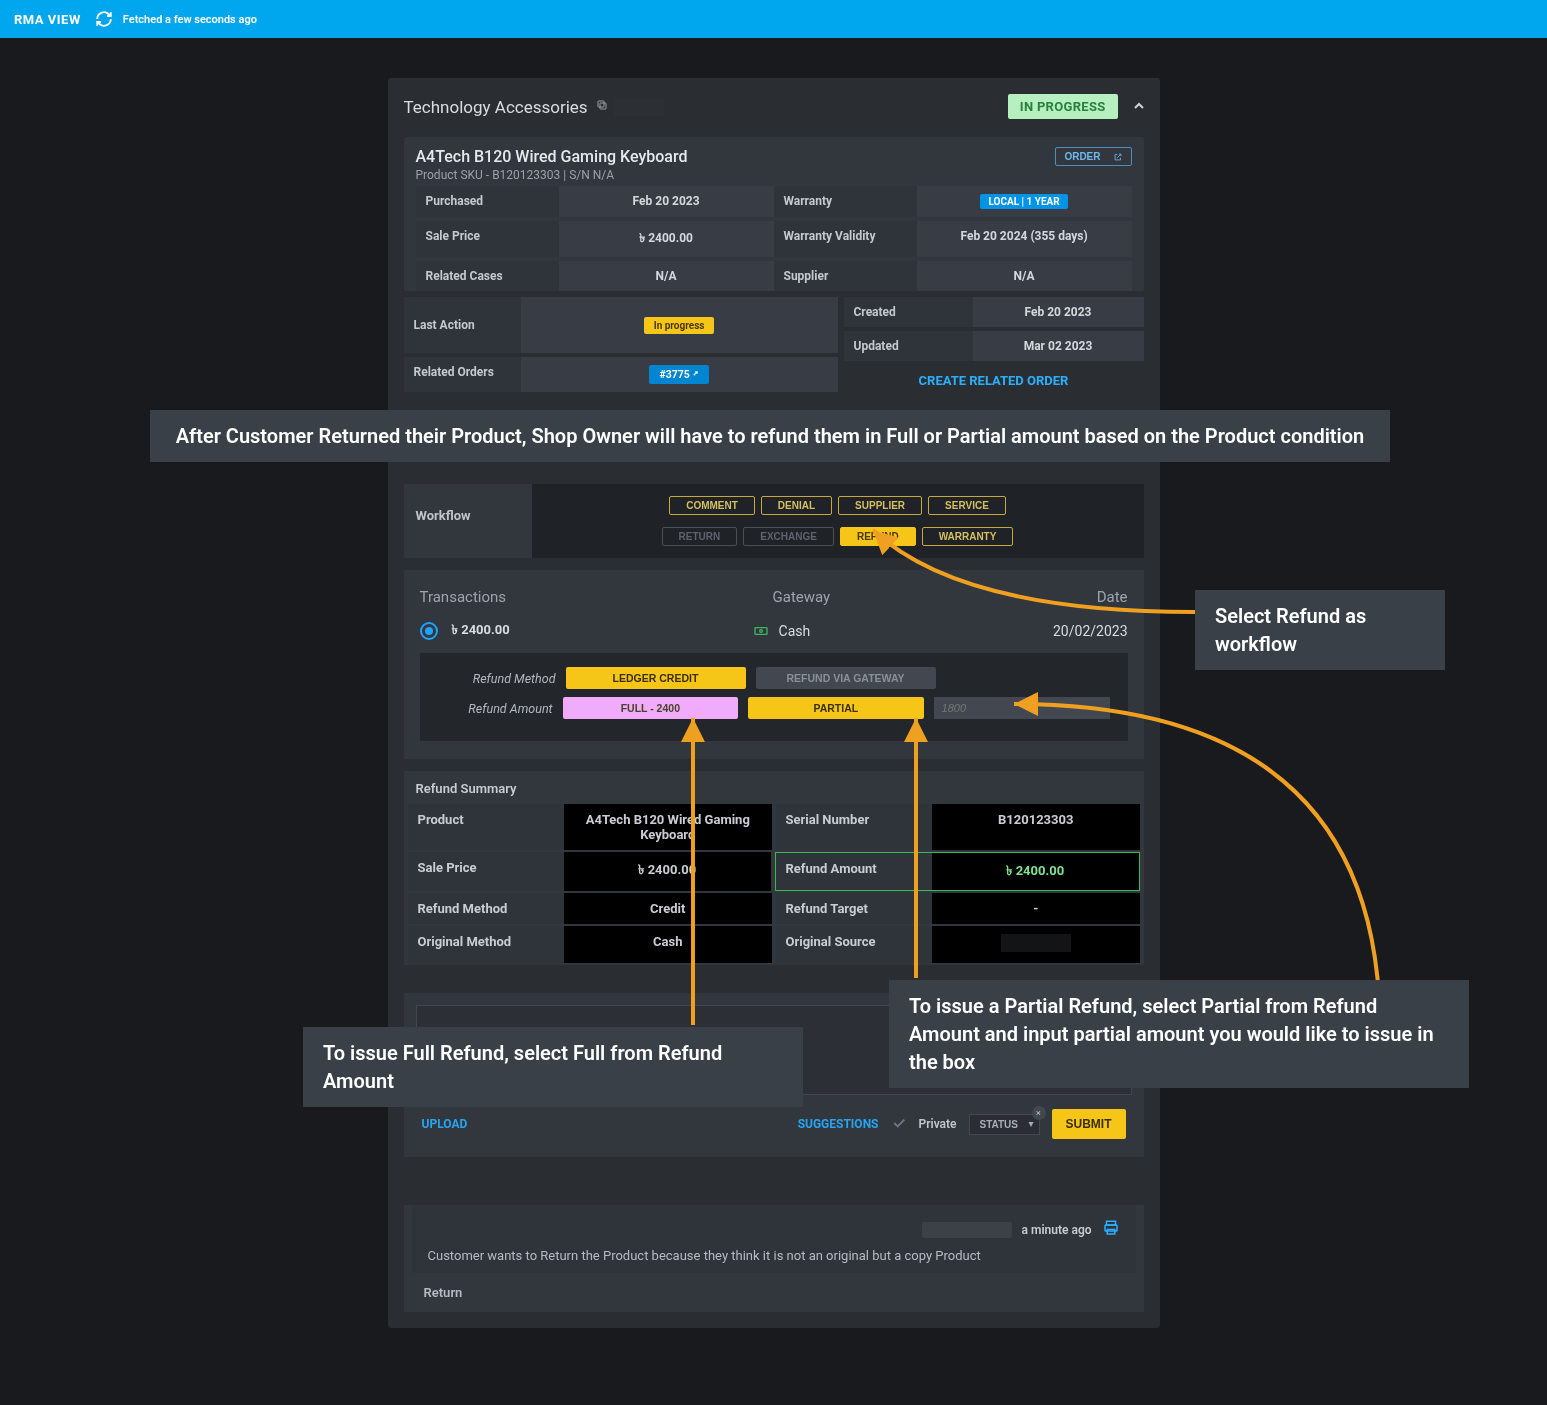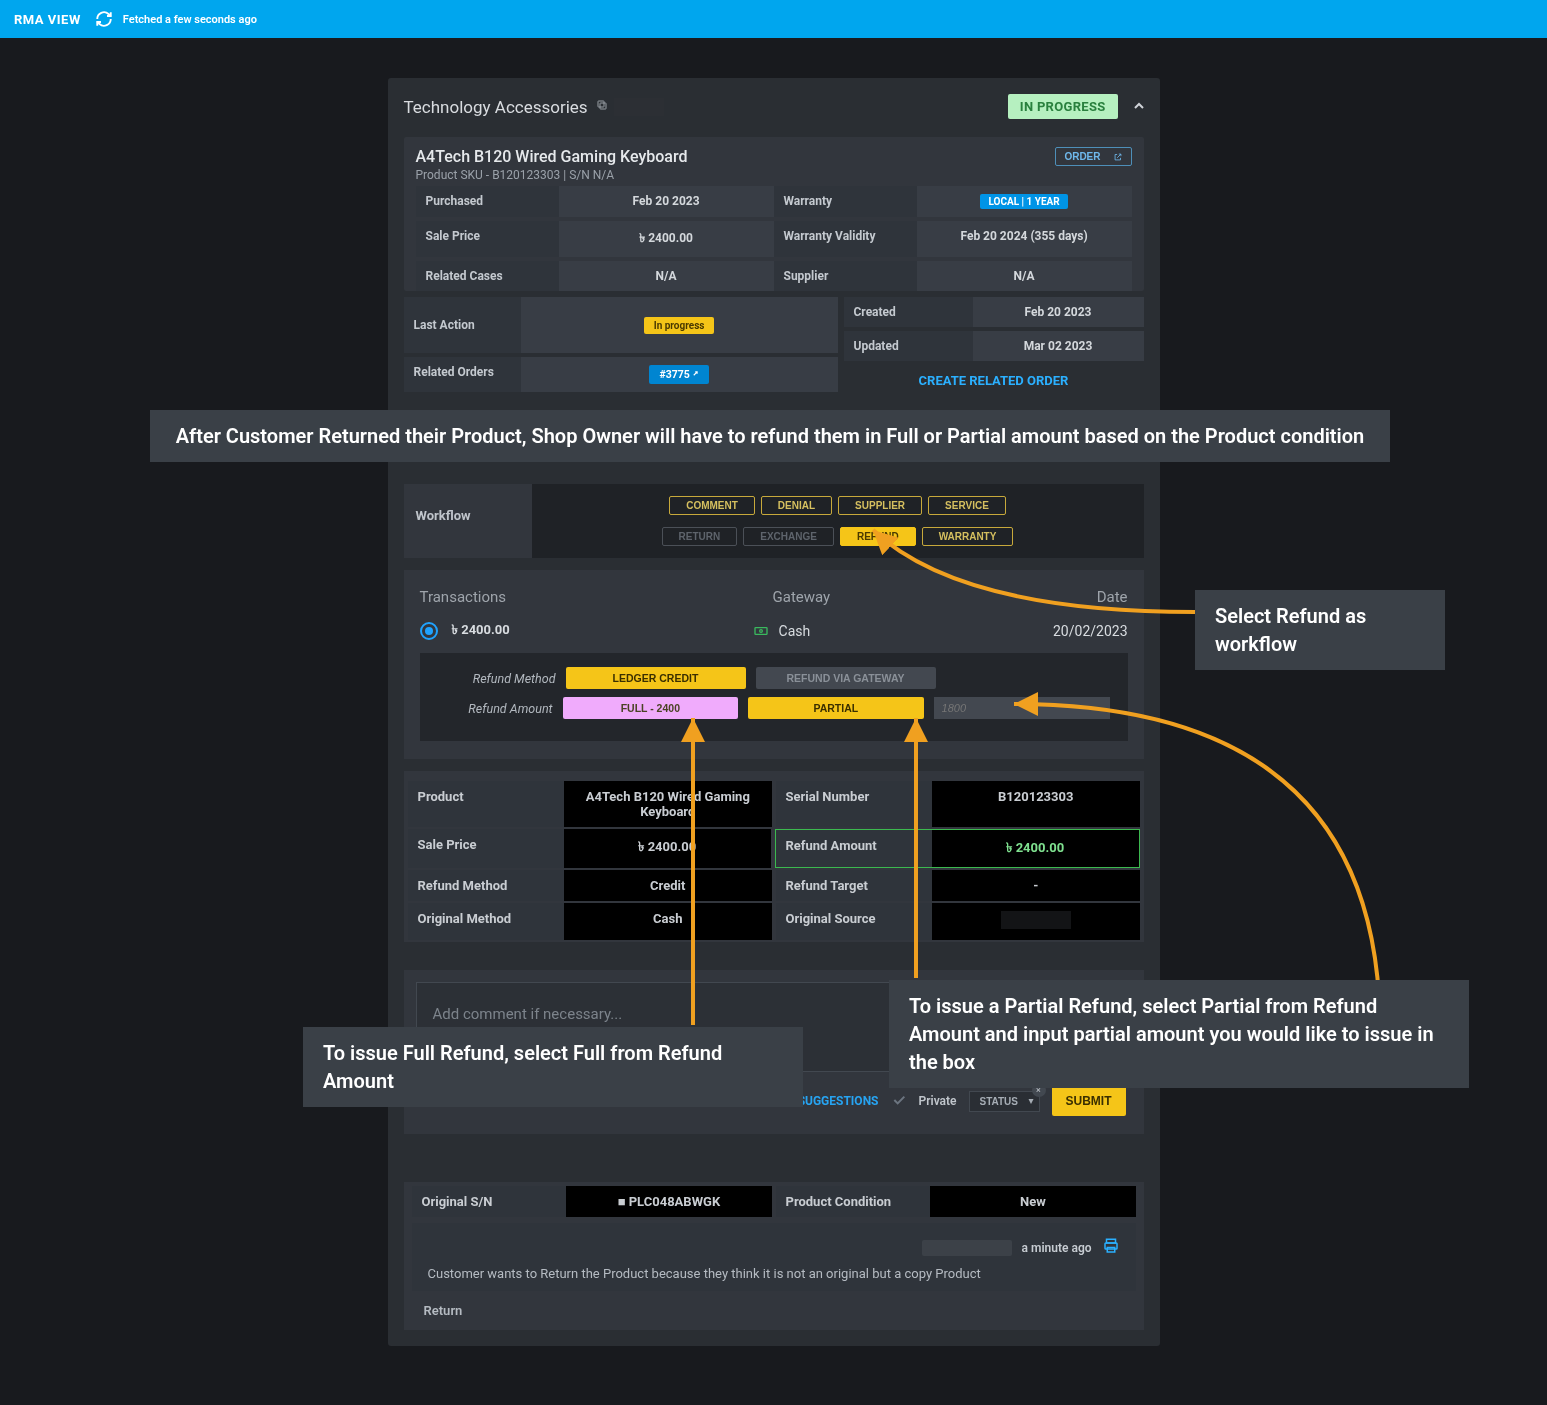--- a/index.html
+++ b/index.html
@@ -371,20 +371,21 @@
         <div class="r-row">
           <span class="r-label">Refund Amount</span>
           <button class="pill-btn pill-cream">FULL - 2400</button>
           <button class="pill-btn pill-yellow">PARTIAL</button>
           <input class="partial-input" placeholder="1800" style="">
         </div>
       </div>
     </div>
 
     <div class="summary-card">
+      <div class="summary-title">Refund Summary</div>
       <div class="s-row">
         <div class="s-cell">
             <div class="k">Product</div>
             <div class="v">A4Tech B120 Wired Gaming Keyboard</div>
           </div>
         <div class="s-cell">
             <div class="k">Serial Number</div>
             <div class="v">B120123303</div>
           </div>
       </div>
@@ -436,30 +437,20 @@
             <option>STATUS</option>
           </select>
           <span class="car">▾</span>
           <span class="clear">×</span>
         </span>
         <button class="submit-btn">SUBMIT</button>
       </div>
     </div>
 
     <div class="history-card">
-      <div class="s-row" style="padding-top:4px;">
-        <div class="s-cell">
-            <div class="k">Original S/N</div>
-            <div class="v">■ <span>PLC048ABWGK</span></div>
-          </div>
-        <div class="s-cell">
-            <div class="k">Product Condition</div>
-            <div class="v">New</div>
-          </div>
-      </div>
       <div class="hist-desc">
         <div class="hist-head">
           <span class="user-badge"></span>
           <span class="time">a minute ago</span>
           <span class="printer">
             <svg width="18" height="18" viewBox="0 0 24 24" fill="none" stroke="#2bb0ff" stroke-width="2">
                 <rect x="6" y="3" width="12" height="5"></rect>
                 <rect x="4" y="8" width="16" height="8" rx="1"></rect>
                 <rect x="7" y="14" width="10" height="6"></rect>
               </svg>

